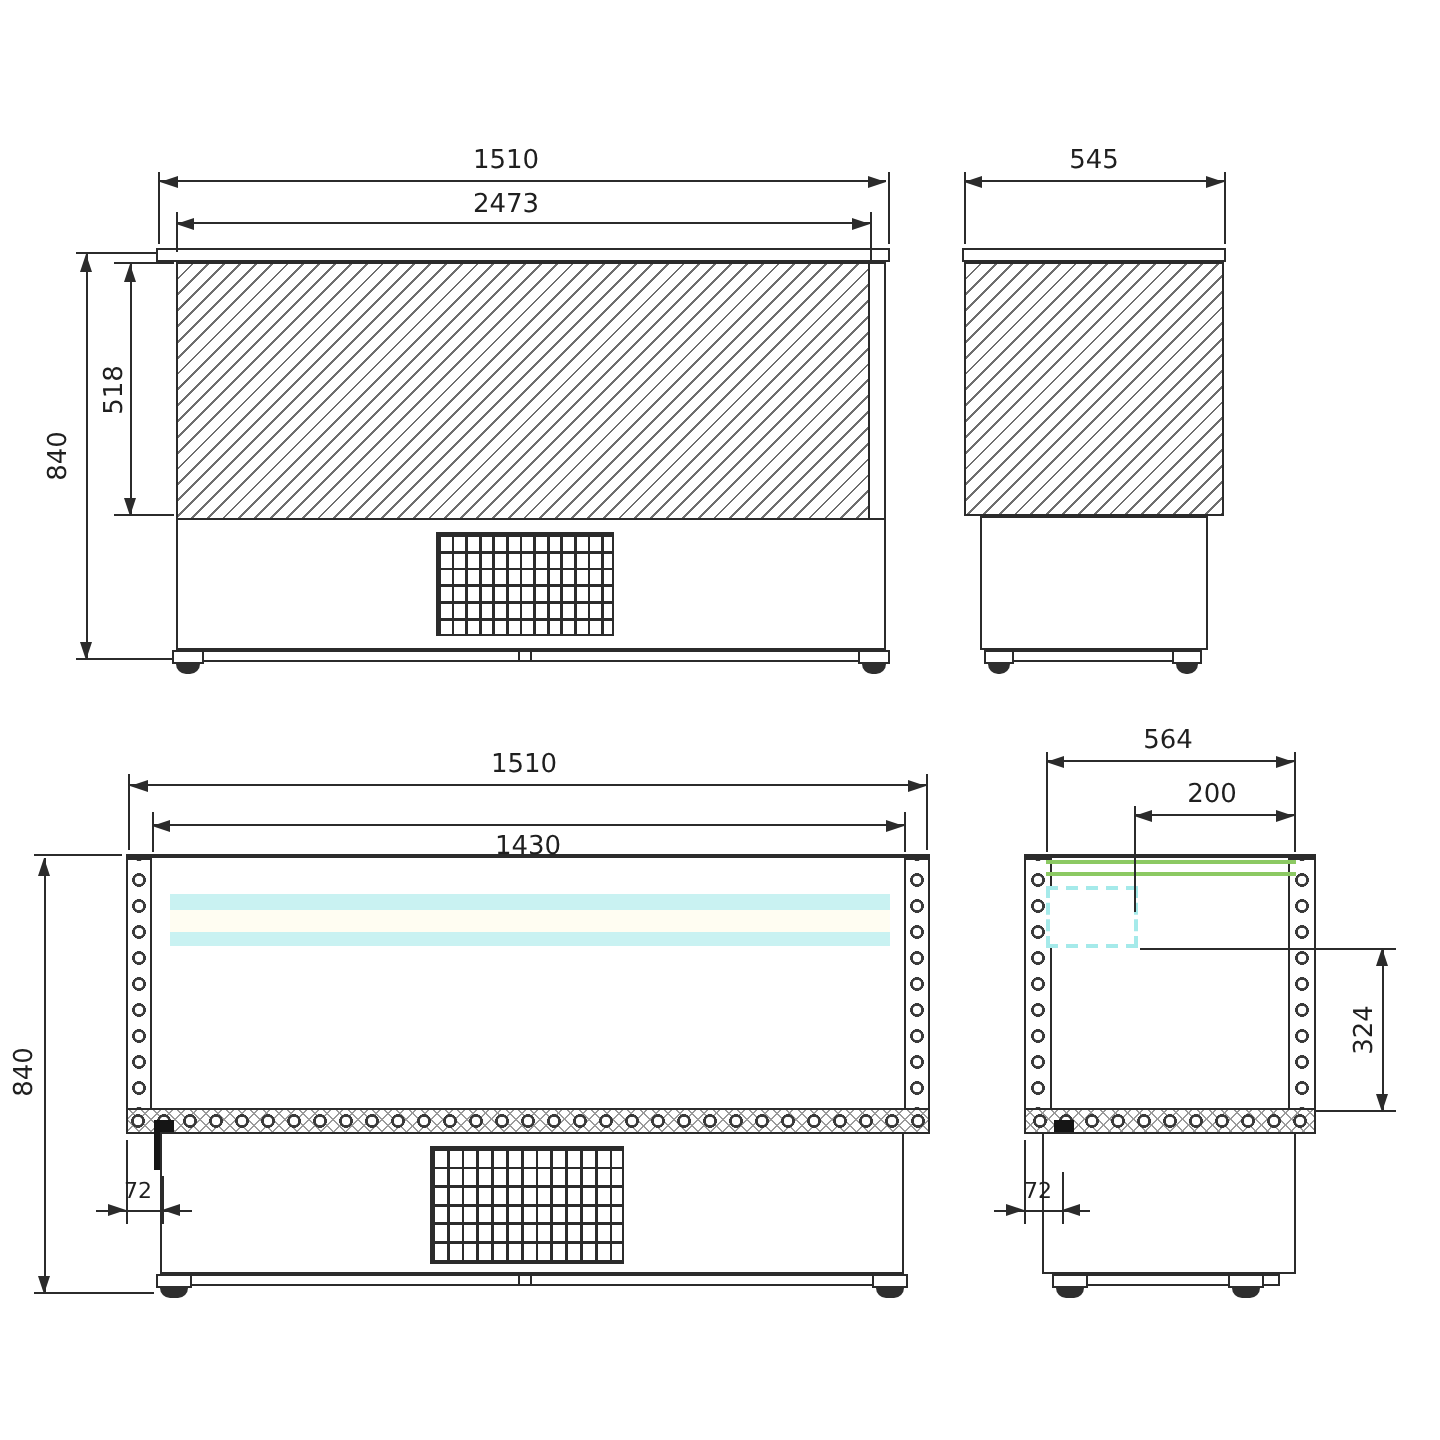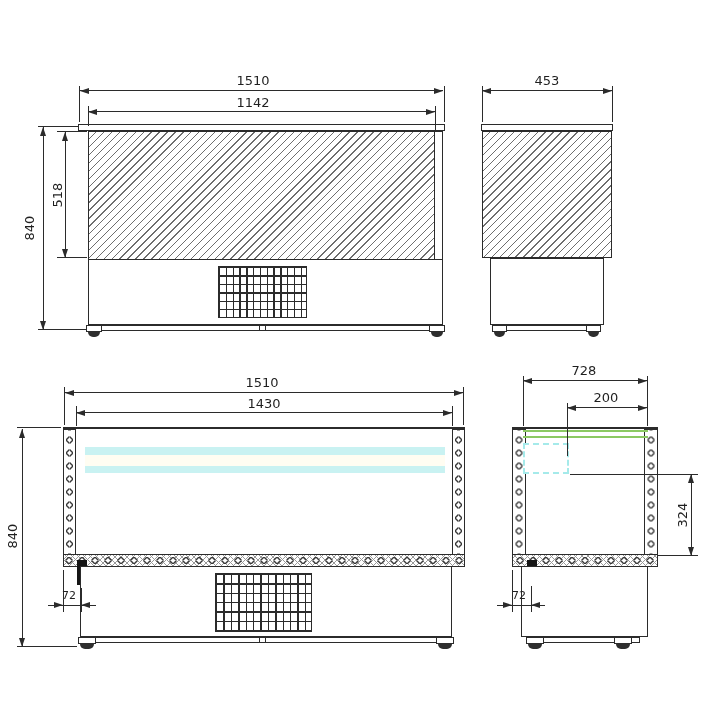--- a/index.html
+++ b/index.html
@@ -74,21 +74,21 @@
     <i class="ln" style="left:80px;top:90px;width:363px;height:1px"></i>
     <i class="ar ar-l" style="left:80px;top:88px"></i>
     <i class="ar ar-r" style="left:434px;top:88px"></i>
     <span class="dim" style="left:233px;top:74px;width:40px">1510</span>
 
     <i class="ln" style="left:88px;top:106px;width:1px;height:20px"></i>
     <i class="ln" style="left:435px;top:106px;width:1px;height:24px"></i>
     <i class="ln" style="left:88px;top:111px;width:347px;height:1px"></i>
     <i class="ar ar-l" style="left:88px;top:109px"></i>
     <i class="ar ar-r" style="left:426px;top:109px"></i>
-    <span class="dim" style="left:233px;top:96px;width:40px">1142</span>
+    <span class="dim" style="left:233px;top:96px;width:40px">2473</span>
 
     <i class="ln" style="left:57px;top:131px;width:30px;height:1px"></i>
     <i class="ln" style="left:57px;top:257px;width:30px;height:1px"></i>
     <i class="ln" style="left:65px;top:132px;width:1px;height:126px"></i>
     <i class="ar ar-u" style="left:61.5px;top:132px"></i>
     <i class="ar ar-d" style="left:61.5px;top:249px"></i>
     <span class="dim rot" style="left:38px;top:188px;width:40px">518</span>
 
     <i class="ln" style="left:38px;top:126px;width:40px;height:1px"></i>
     <i class="ln" style="left:38px;top:329px;width:48px;height:1px"></i>
@@ -106,21 +106,21 @@
     <div class="foot" style="left:492px;top:325px;width:15px;height:7px"></div>
     <div class="footpad" style="left:494px;top:331px;width:11px;height:6px"></div>
     <div class="foot" style="left:586px;top:325px;width:15px;height:7px"></div>
     <div class="footpad" style="left:588px;top:331px;width:11px;height:6px"></div>
 
     <i class="ln" style="left:482px;top:86px;width:1px;height:36px"></i>
     <i class="ln" style="left:612px;top:86px;width:1px;height:36px"></i>
     <i class="ln" style="left:482px;top:90px;width:130px;height:1px"></i>
     <i class="ar ar-l" style="left:482px;top:88px"></i>
     <i class="ar ar-r" style="left:603px;top:88px"></i>
-    <span class="dim" style="left:527px;top:74px;width:40px">453</span>
+    <span class="dim" style="left:527px;top:74px;width:40px">545</span>
   </div>
 
   <div class="grp">
     <i class="ln" style="left:63px;top:427px;width:402px;height:1.5px"></i>
     <div class="wallv" style="left:63px;top:429px;width:13px;height:126px"></div>
     <div class="wallv" style="left:452px;top:429px;width:13px;height:126px"></div>
     <div class="wallh" style="left:63px;top:554px;width:402px;height:13px"></div>
     <div class="cyanband" style="left:85px;top:447px;width:360px;height:26px"></div>
     <div class="blackbar" style="left:77px;top:560px;width:10px;height:25px"></div>
     <div class="box" style="left:80px;top:566px;width:372px;height:71px"></div>
@@ -148,21 +148,21 @@
     <i class="ln" style="left:65px;top:392px;width:398px;height:1px"></i>
     <i class="ar ar-l" style="left:65px;top:390px"></i>
     <i class="ar ar-r" style="left:454px;top:390px"></i>
     <span class="dim" style="left:242px;top:376px;width:40px">1510</span>
 
     <i class="ln" style="left:76px;top:406px;width:1px;height:20px"></i>
     <i class="ln" style="left:452px;top:406px;width:1px;height:20px"></i>
     <i class="ln" style="left:76px;top:412px;width:376px;height:1px"></i>
     <i class="ar ar-l" style="left:76px;top:410px"></i>
     <i class="ar ar-r" style="left:443px;top:410px"></i>
-    <span class="dim" style="left:244px;top:397px;width:40px">1430</span>
+    <span class="dim" style="left:244px;top:417px;width:40px">1430</span>
 
     <i class="ln" style="left:17px;top:427px;width:44px;height:1px"></i>
     <i class="ln" style="left:17px;top:646px;width:60px;height:1px"></i>
     <i class="ln" style="left:22px;top:429px;width:1px;height:218px"></i>
     <i class="ar ar-u" style="left:18.5px;top:429px"></i>
     <i class="ar ar-d" style="left:18.5px;top:638px"></i>
     <span class="dim rot" style="left:-7px;top:529px;width:40px">840</span>
 
     <i class="ln" style="left:63px;top:570px;width:1px;height:42px"></i>
     <i class="ln" style="left:81px;top:588px;width:1px;height:24px"></i>
@@ -186,21 +186,21 @@
     <div class="foot" style="left:526px;top:637px;width:18px;height:7px"></div>
     <div class="footpad" style="left:528px;top:643px;width:14px;height:6px"></div>
     <div class="foot" style="left:614px;top:637px;width:18px;height:7px"></div>
     <div class="footpad" style="left:616px;top:643px;width:14px;height:6px"></div>
 
     <i class="ln" style="left:523px;top:376px;width:1px;height:50px"></i>
     <i class="ln" style="left:647px;top:376px;width:1px;height:50px"></i>
     <i class="ln" style="left:523px;top:380px;width:124px;height:1px"></i>
     <i class="ar ar-l" style="left:523px;top:378px"></i>
     <i class="ar ar-r" style="left:638px;top:378px"></i>
-    <span class="dim" style="left:564px;top:364px;width:40px">728</span>
+    <span class="dim" style="left:564px;top:364px;width:40px">564</span>
 
     <i class="ln" style="left:567px;top:403px;width:1px;height:53px"></i>
     <i class="ln" style="left:567px;top:407px;width:80px;height:1px"></i>
     <i class="ar ar-l" style="left:567px;top:405px"></i>
     <i class="ar ar-r" style="left:638px;top:405px"></i>
     <span class="dim" style="left:586px;top:391px;width:40px">200</span>
 
     <i class="ln" style="left:570px;top:474px;width:128px;height:1px"></i>
     <i class="ln" style="left:658px;top:555px;width:40px;height:1px"></i>
     <i class="ln" style="left:691px;top:474px;width:1px;height:82px"></i>

